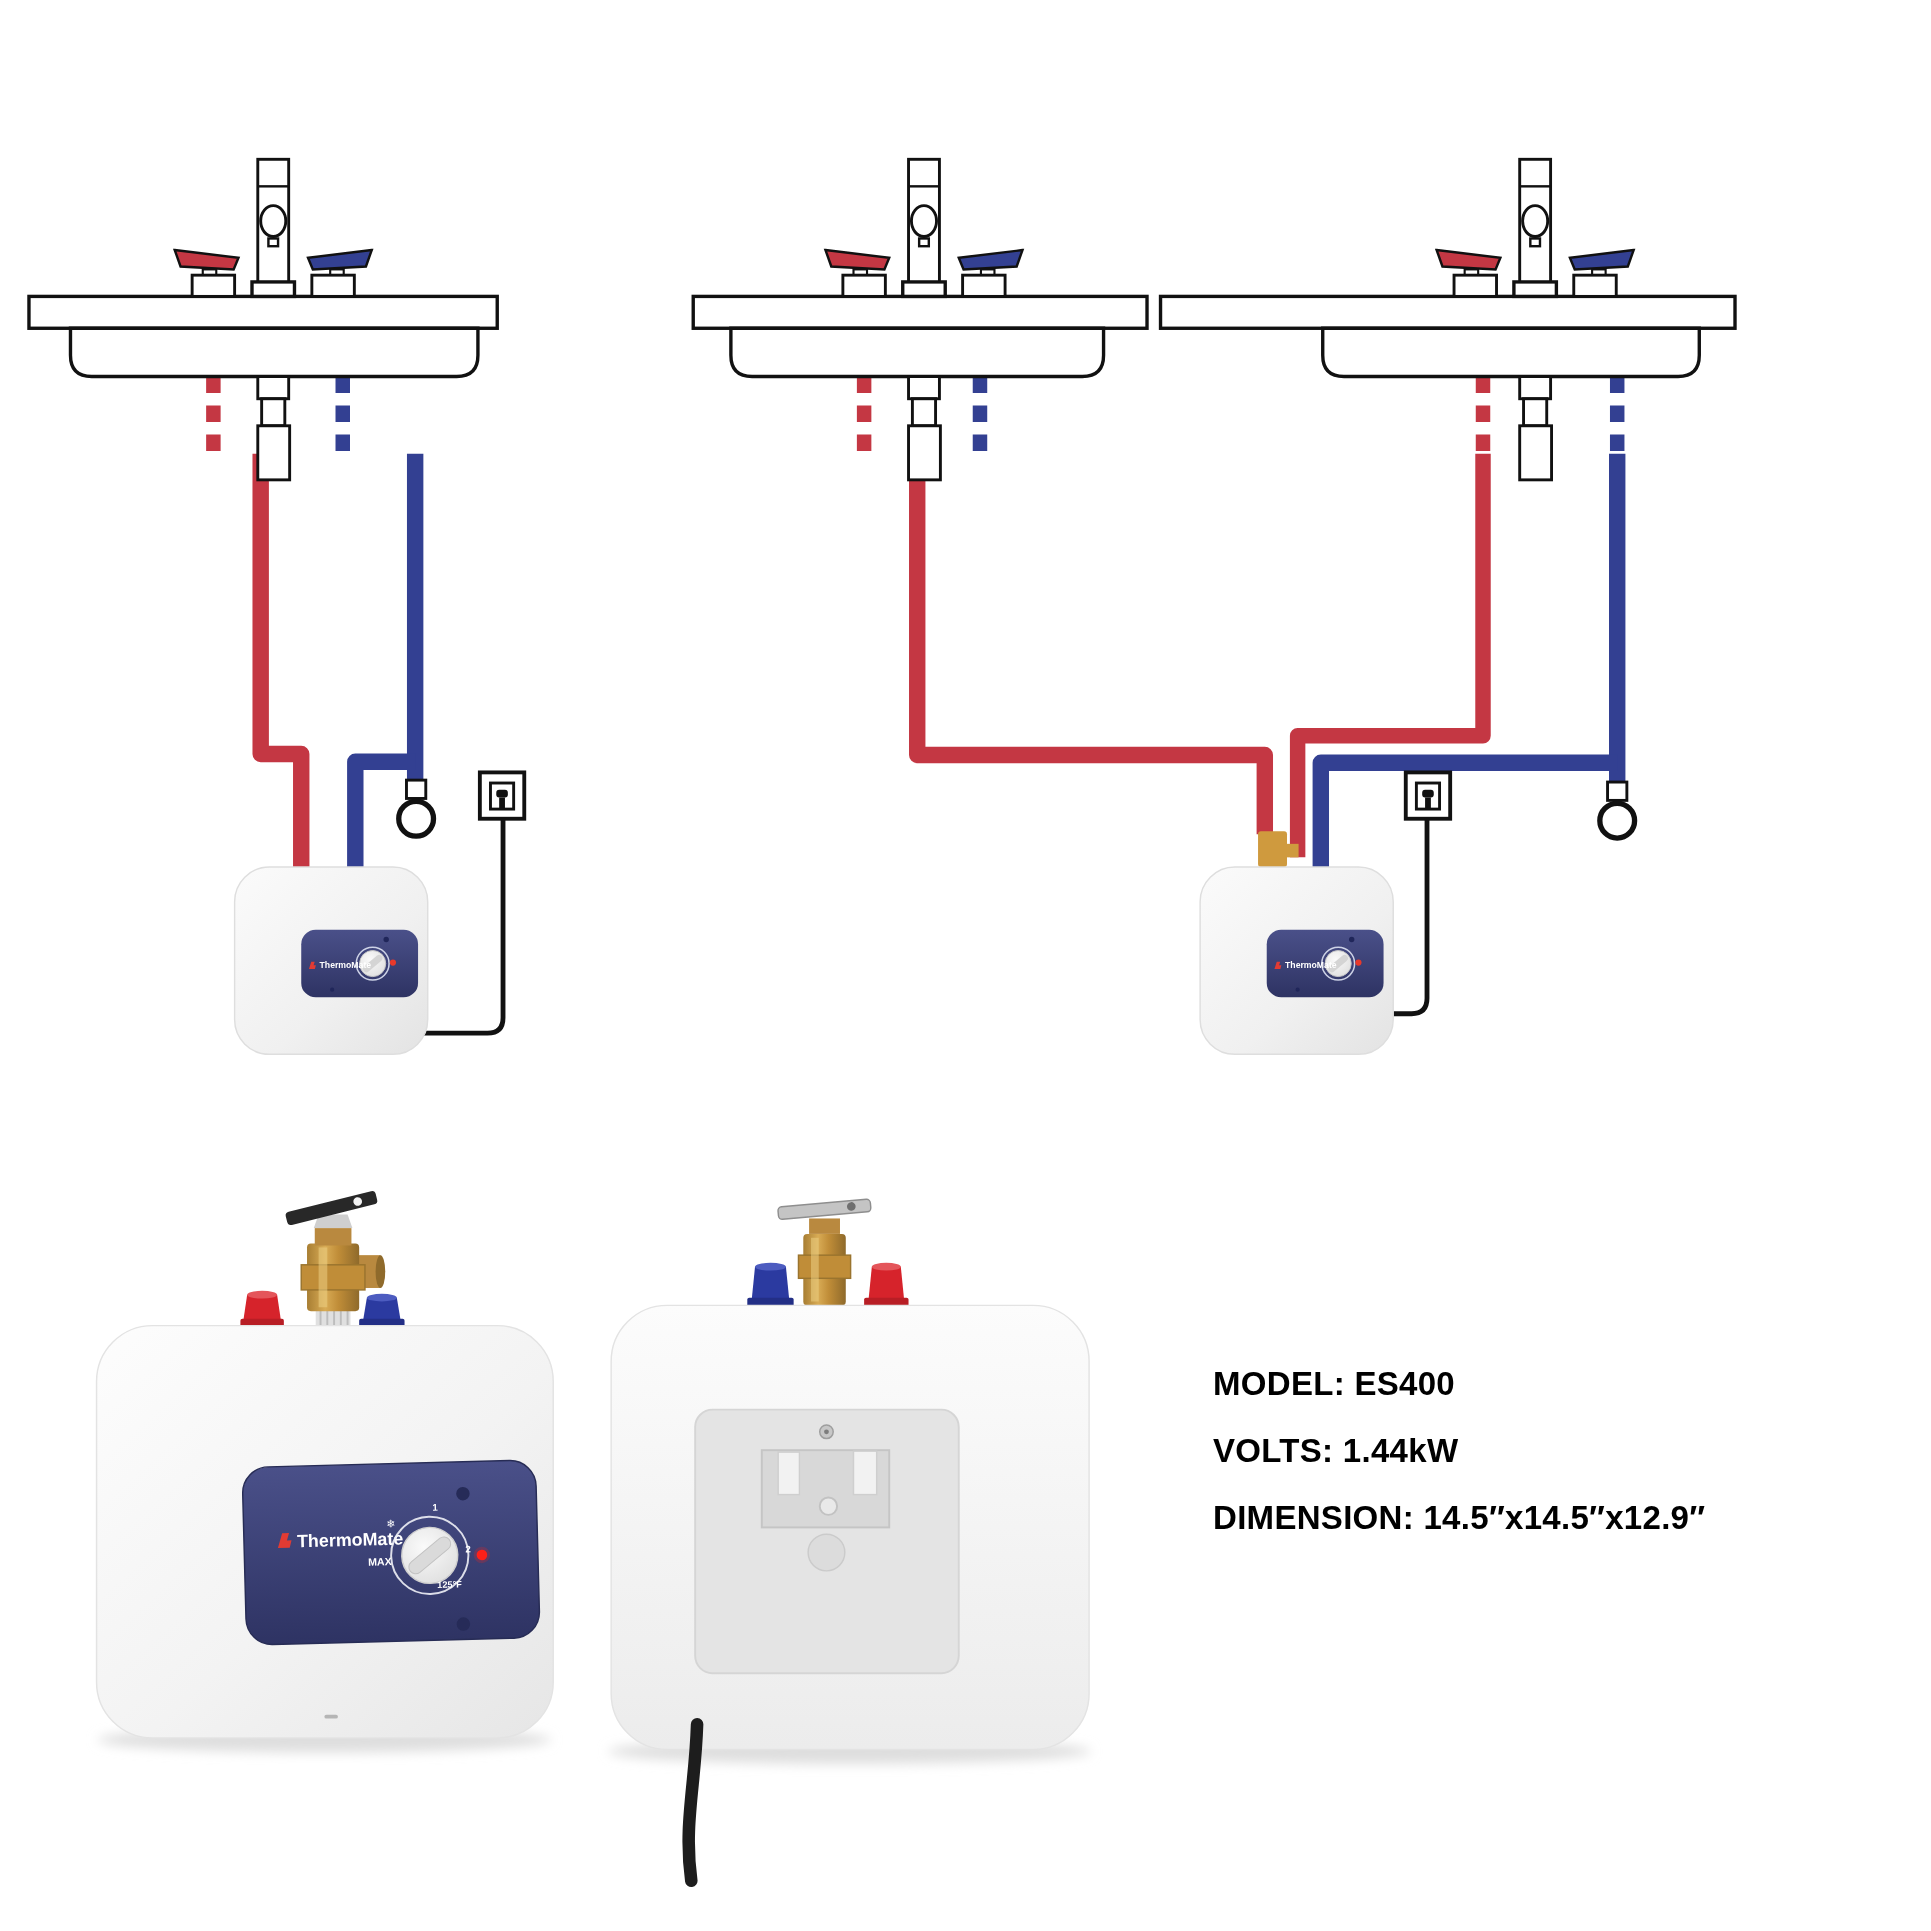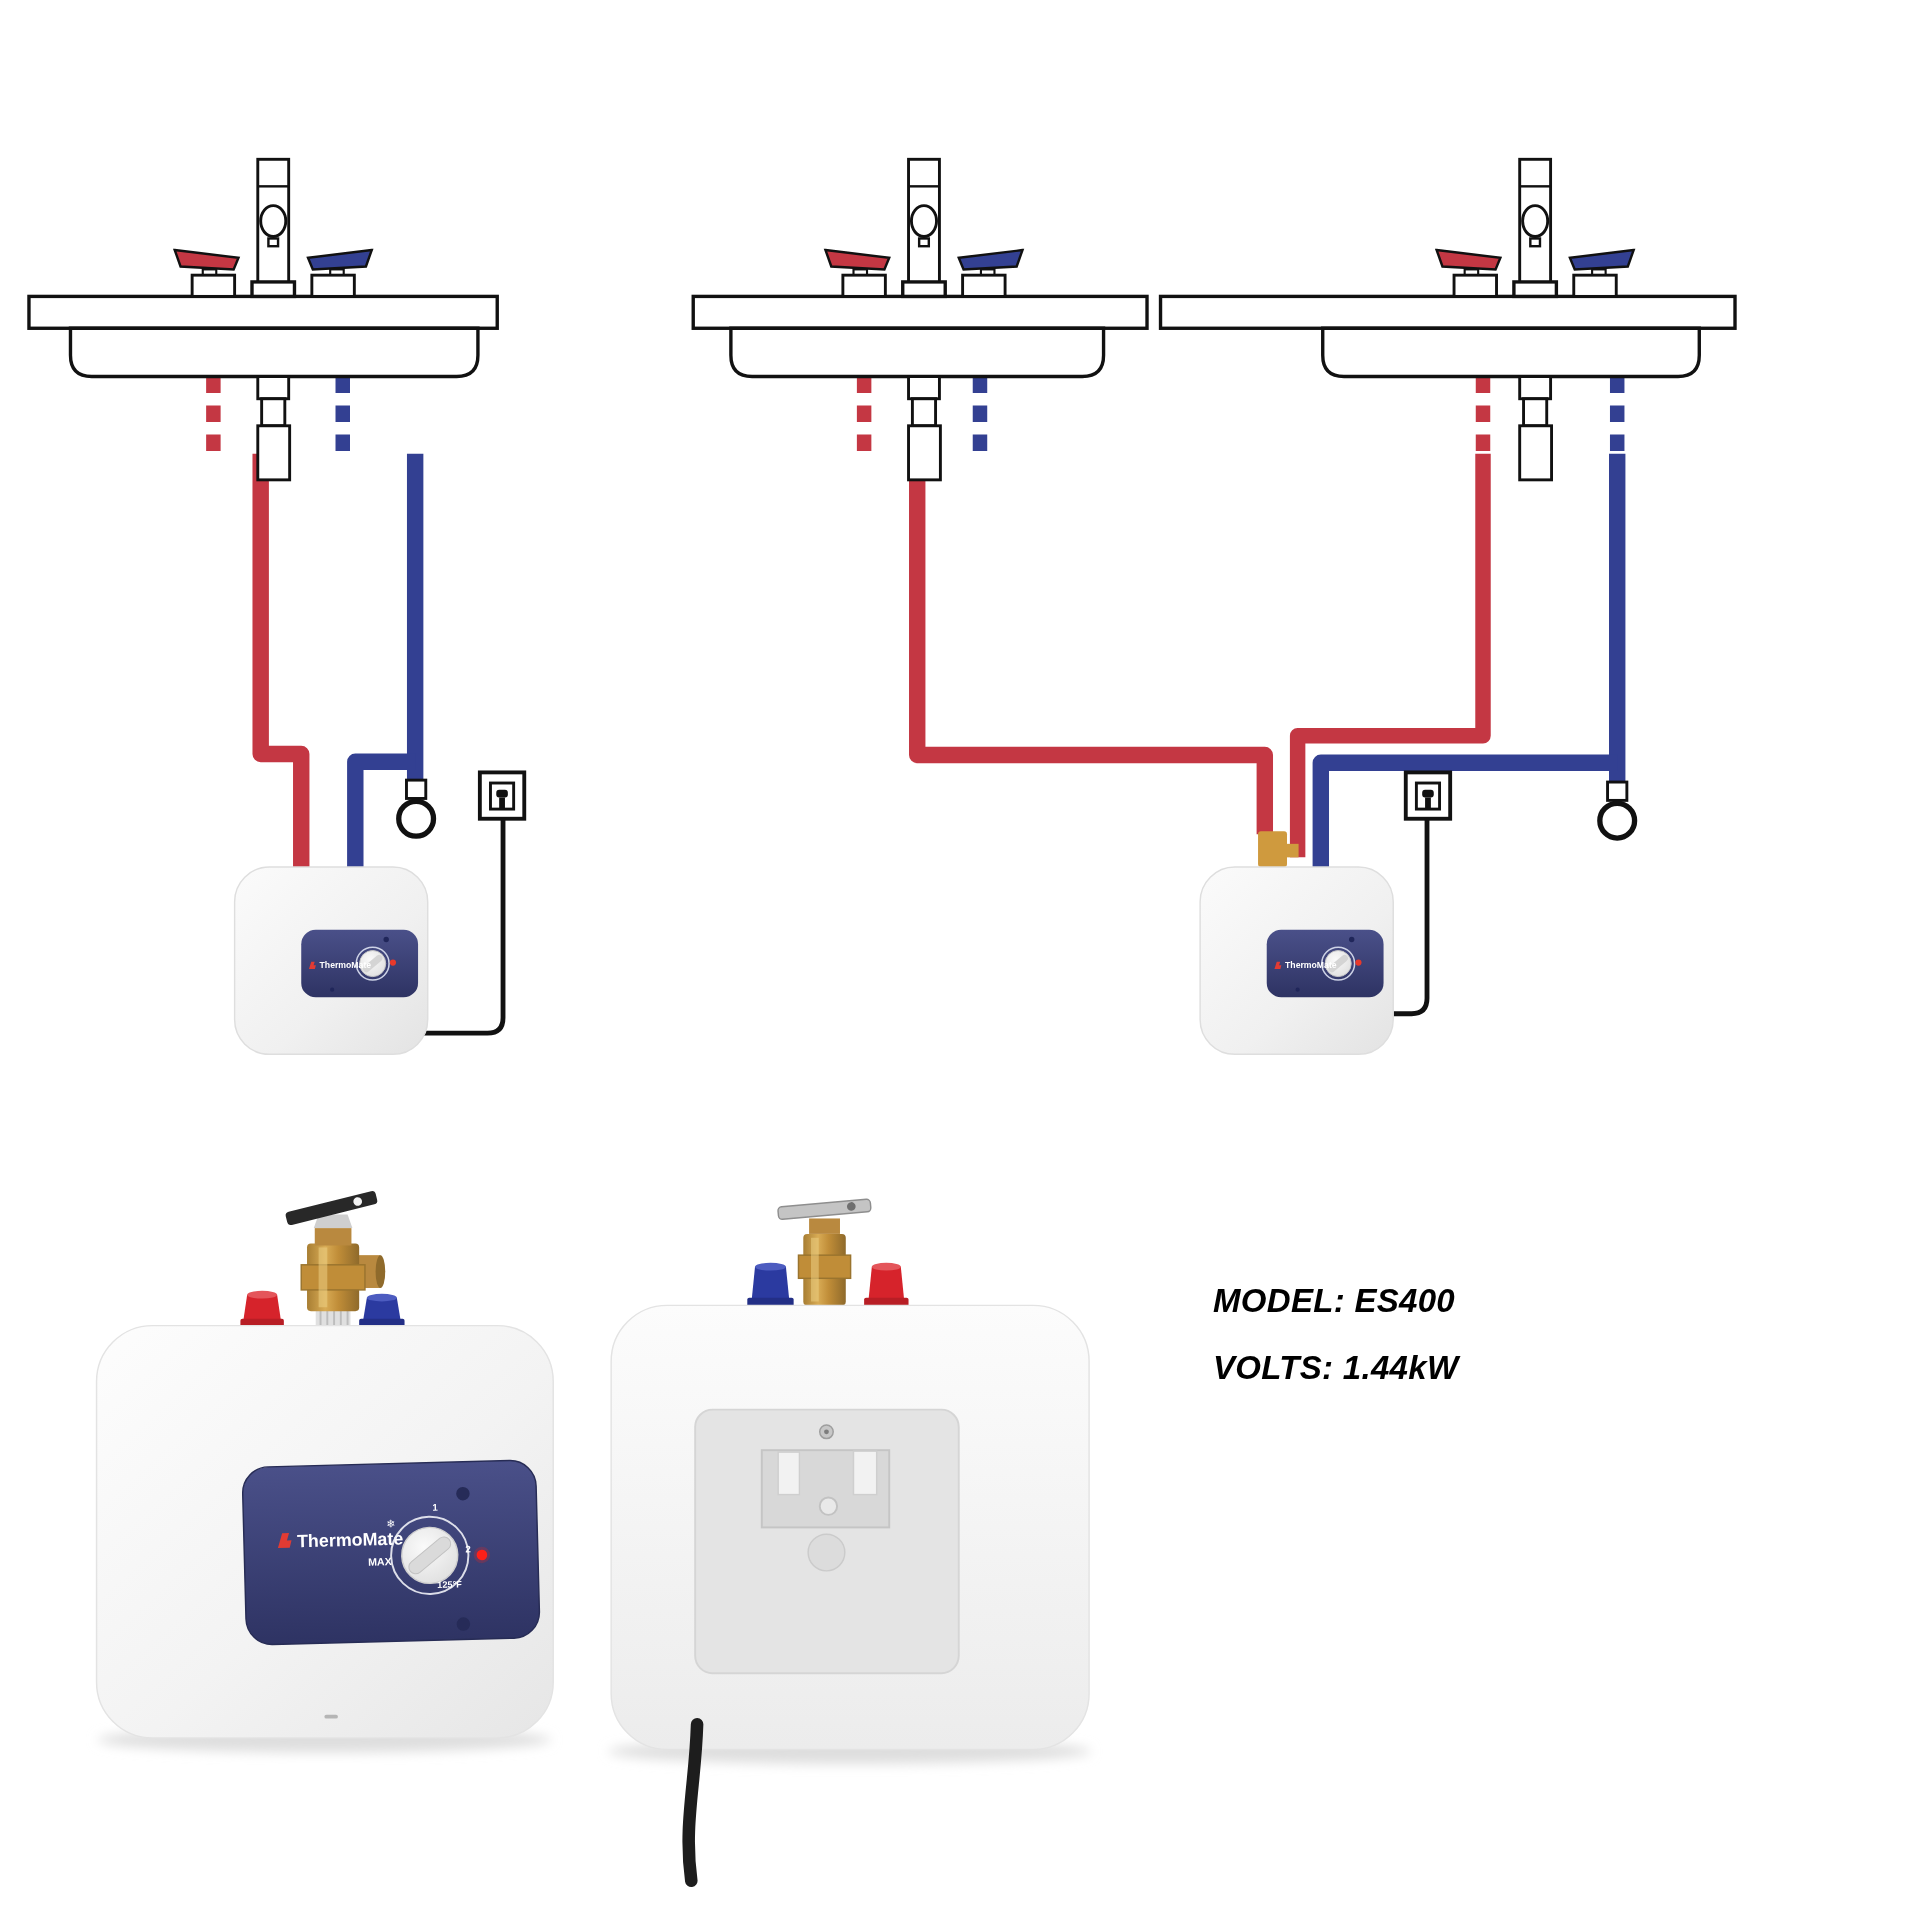--- a/index.html
+++ b/index.html
@@ -1,19 +1,19 @@
 <!DOCTYPE html>
 <html><head>
 <meta charset="utf-8">
 <style>
   html,body{margin:0;padding:0;background:#fff;}
   .canvas{position:relative;width:1931px;height:1931px;background:#fff;overflow:hidden;
           font-family:"Liberation Sans",sans-serif;}
   .canvas svg{position:absolute;left:0;top:0;}
-  .specs{position:absolute;left:1213px;top:1267px;font-style:italic;}
+  .specs{position:absolute;left:1213px;top:1350px;}
   .spec-line{font-size:33px;font-weight:bold;color:#000;line-height:67px;
              letter-spacing:0.3px;white-space:nowrap;}
   text{font-family:"Liberation Sans","DejaVu Sans",sans-serif;}
 </style>
 </head>
 <body>
 
 <div class="canvas">
 <svg width="1931" height="1931" viewBox="0 0 2000 2000">
   <defs>
@@ -237,15 +237,16 @@
       <circle cx="858" cy="1560" r="9" fill="#e9e9e9" stroke="#c2c2c2" stroke-width="2"></circle>
     </g>
     <circle cx="856" cy="1608" r="19" fill="#dcdcdc" stroke="#cbcbcb" stroke-width="1.5"></circle>
     <path d="M722 1786 C720 1850 708 1890 716 1948" fill="none" stroke="#1d1d1d" stroke-width="13" stroke-linecap="round"></path>
   </g>
 </svg>
 
 <div class="specs">
       <div class="spec-line">MODEL: ES400</div>
       <div class="spec-line">VOLTS: 1.44kW</div>
+      <div class="spec-line">DIMENSION: 14.5″x14.5″x12.9″</div>
     </div>
 </div>
 
 
 </body></html>

